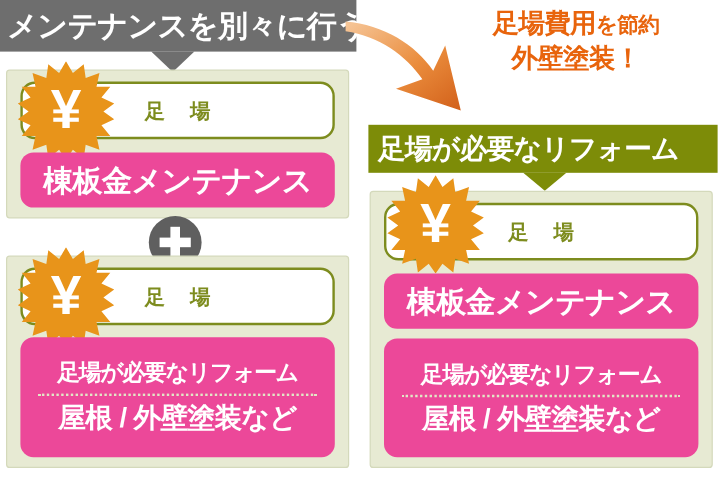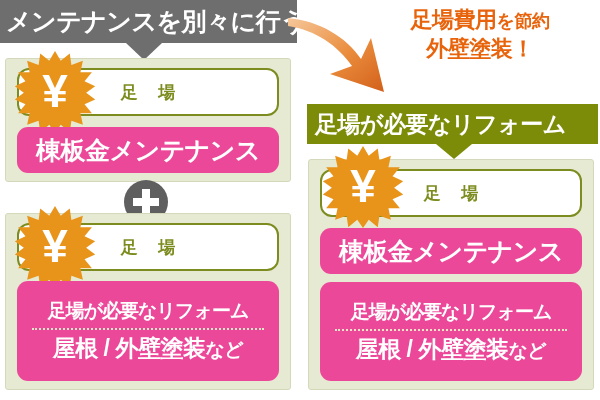--- a/index.html
+++ b/index.html
@@ -157,21 +157,21 @@
     letter-spacing: -0.5px;
   }
   .pill-line1 {
     font-size: 19px;
     letter-spacing: -1px;
   }
   .pill-line2 {
     font-size: 23px;
     letter-spacing: -0.5px;
   }
-  .pill-line2 .sm { font-size: 19px; }
+  .pill-line2 .sm { font-size: 23px; }
   .dotted {
     width: 232px;
     height: 0;
     border-top: 2px dotted #e2e6c6;
     margin: 4px 0 3px 0;
   }
   .pl-maint-l  { left: 17px;  top: 127px; width: 262px; height: 46px; }
   .pl-reform-l { left: 17px;  top: 281px; width: 262px; height: 100px; }
   .pl-maint-r  { left: 320px; top: 228px; width: 262px; height: 46px; }
   .pl-reform-r { left: 320px; top: 282px; width: 262px; height: 99px; }

